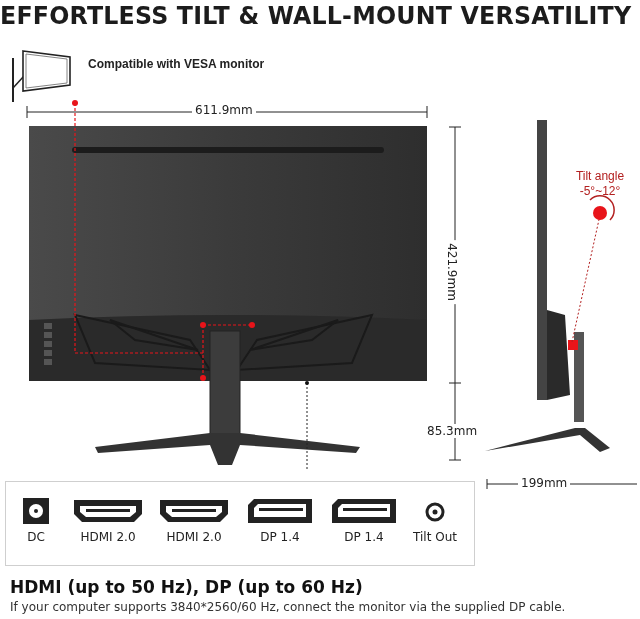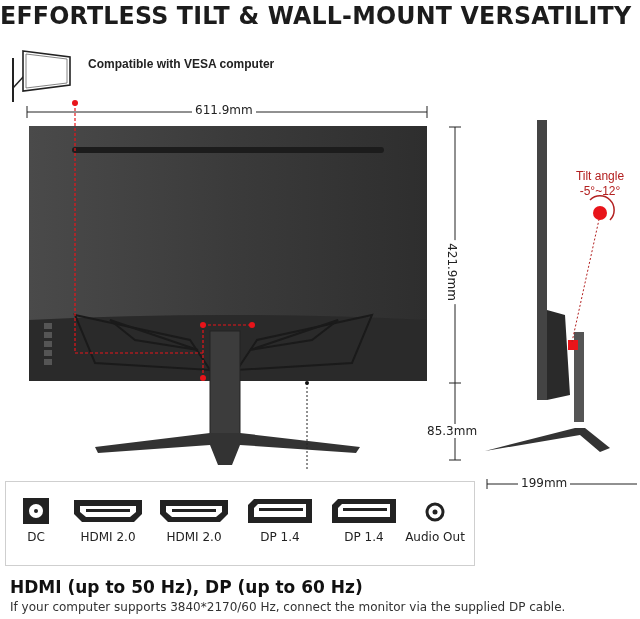--- a/index.html
+++ b/index.html
@@ -20,21 +20,21 @@
 
 <div class="abs title">EFFORTLESS TILT &amp; WALL-MOUNT VERSATILITY</div>
 
 <svg class="abs" style="left:10px;top:48px" width="70" height="55">
   <line x1="3" y1="10" x2="3" y2="54" stroke="#222" stroke-width="2"></line>
   <line x1="3" y1="40" x2="14" y2="28" stroke="#222" stroke-width="1.5"></line>
   <polygon points="13,3 60,9 60,37 13,43" fill="#fff" stroke="#222" stroke-width="1.6"></polygon>
   <polygon points="16,6 57,11 57,35 16,40" fill="none" stroke="#666" stroke-width="0.8"></polygon>
 </svg>
 <div class="abs vesa-text">
-  <div>Compatible with VESA computer</div>
+  <div>Compatible with VESA monitor</div>
 </div>
 
 <svg class="abs" style="left:25px;top:100px" width="405" height="20">
   <line x1="2" y1="12" x2="402" y2="12" stroke="#222" stroke-width="1"></line>
   <line x1="2" y1="6" x2="2" y2="18" stroke="#222" stroke-width="1"></line>
   <line x1="402" y1="6" x2="402" y2="18" stroke="#222" stroke-width="1"></line>
 </svg>
 <div class="abs dim-label" style="left:192px;top:103px">611.9mm</div>
 
 <svg class="abs" style="left:20px;top:95px" width="420" height="375">
@@ -141,16 +141,16 @@
 <svg class="abs" style="left:424px;top:501px" width="22" height="22">
   <circle cx="11" cy="11" r="8" fill="none" stroke="#222" stroke-width="3"></circle>
   <circle cx="11" cy="11" r="2.5" fill="#222"></circle>
 </svg>
 
 <div class="abs port-label" style="left:-4px;top:530px">DC</div>
 <div class="abs port-label" style="left:68px;top:530px">HDMI 2.0</div>
 <div class="abs port-label" style="left:154px;top:530px">HDMI 2.0</div>
 <div class="abs port-label" style="left:240px;top:530px">DP 1.4</div>
 <div class="abs port-label" style="left:324px;top:530px">DP 1.4</div>
-<div class="abs port-label" style="left:395px;top:530px">Audio Out</div>
+<div class="abs port-label" style="left:395px;top:530px">Tilt Out</div>
 
 <div class="abs bottom-h">HDMI (up to 50 Hz), DP (up to 60 Hz)</div>
-<div class="abs bottom-p">If your computer supports 3840*2170/60 Hz, connect the monitor via the supplied DP cable.</div>
+<div class="abs bottom-p">If your computer supports 3840*2560/60 Hz, connect the monitor via the supplied DP cable.</div>
 
 </body></html>

